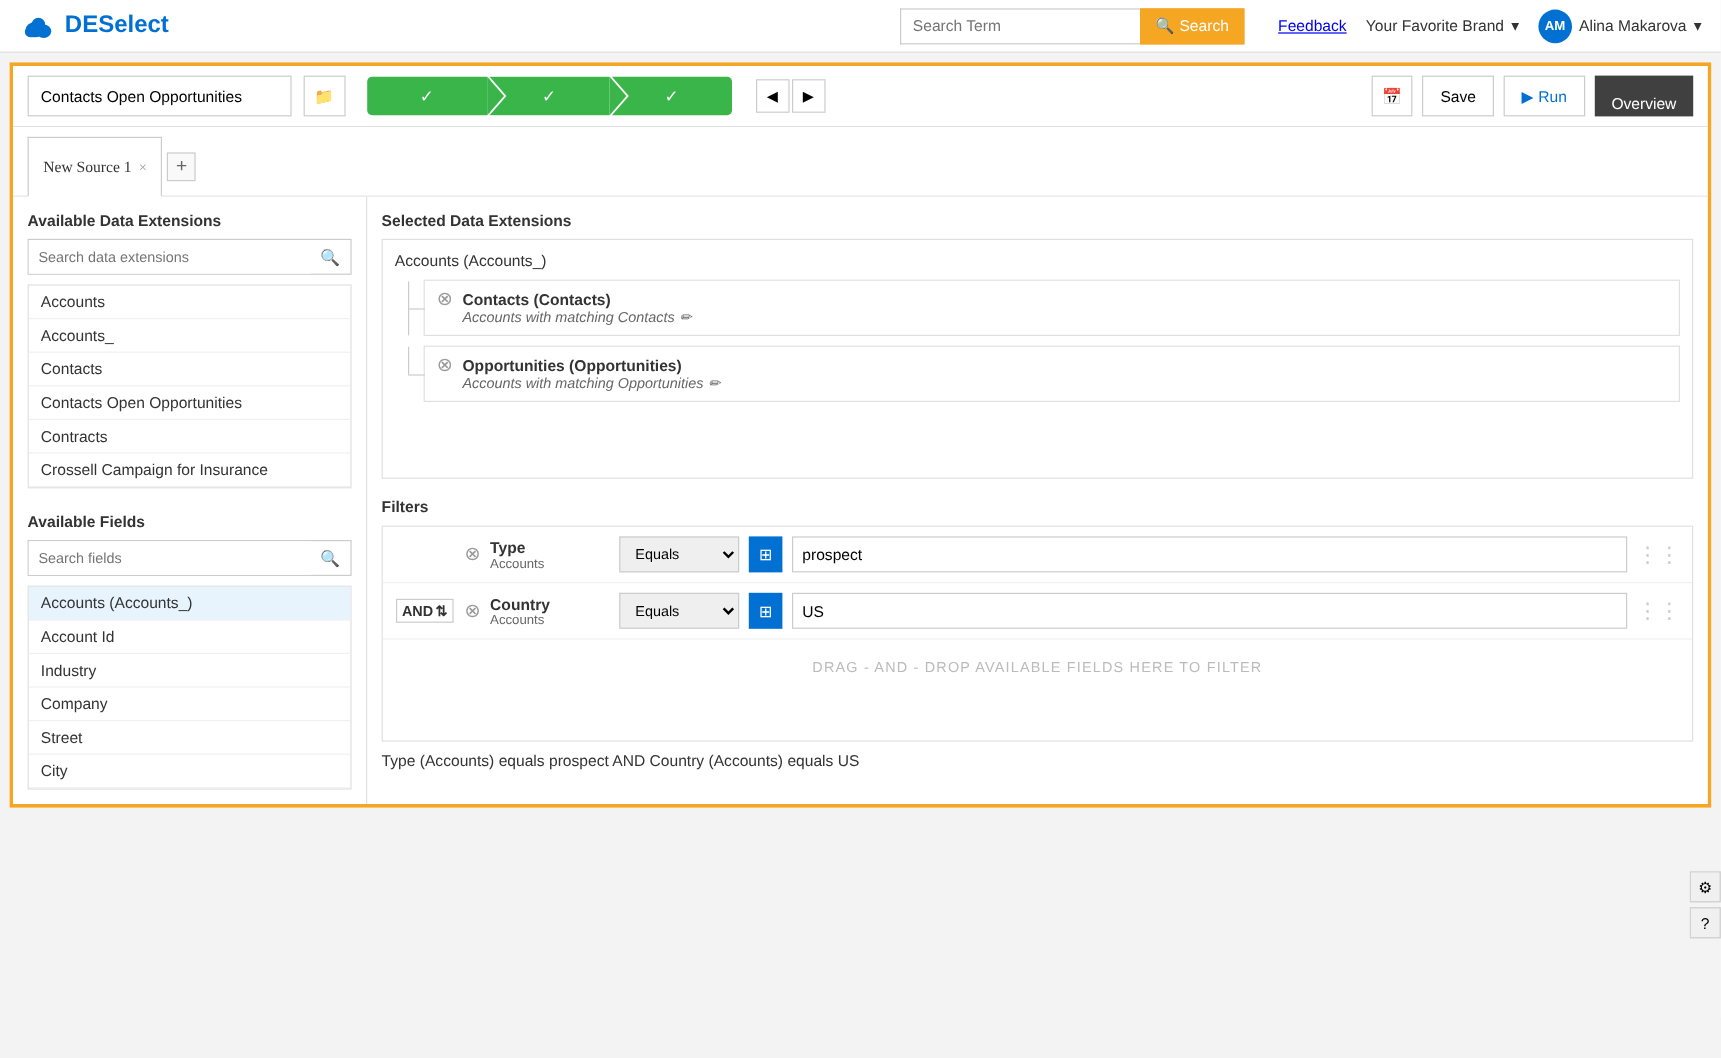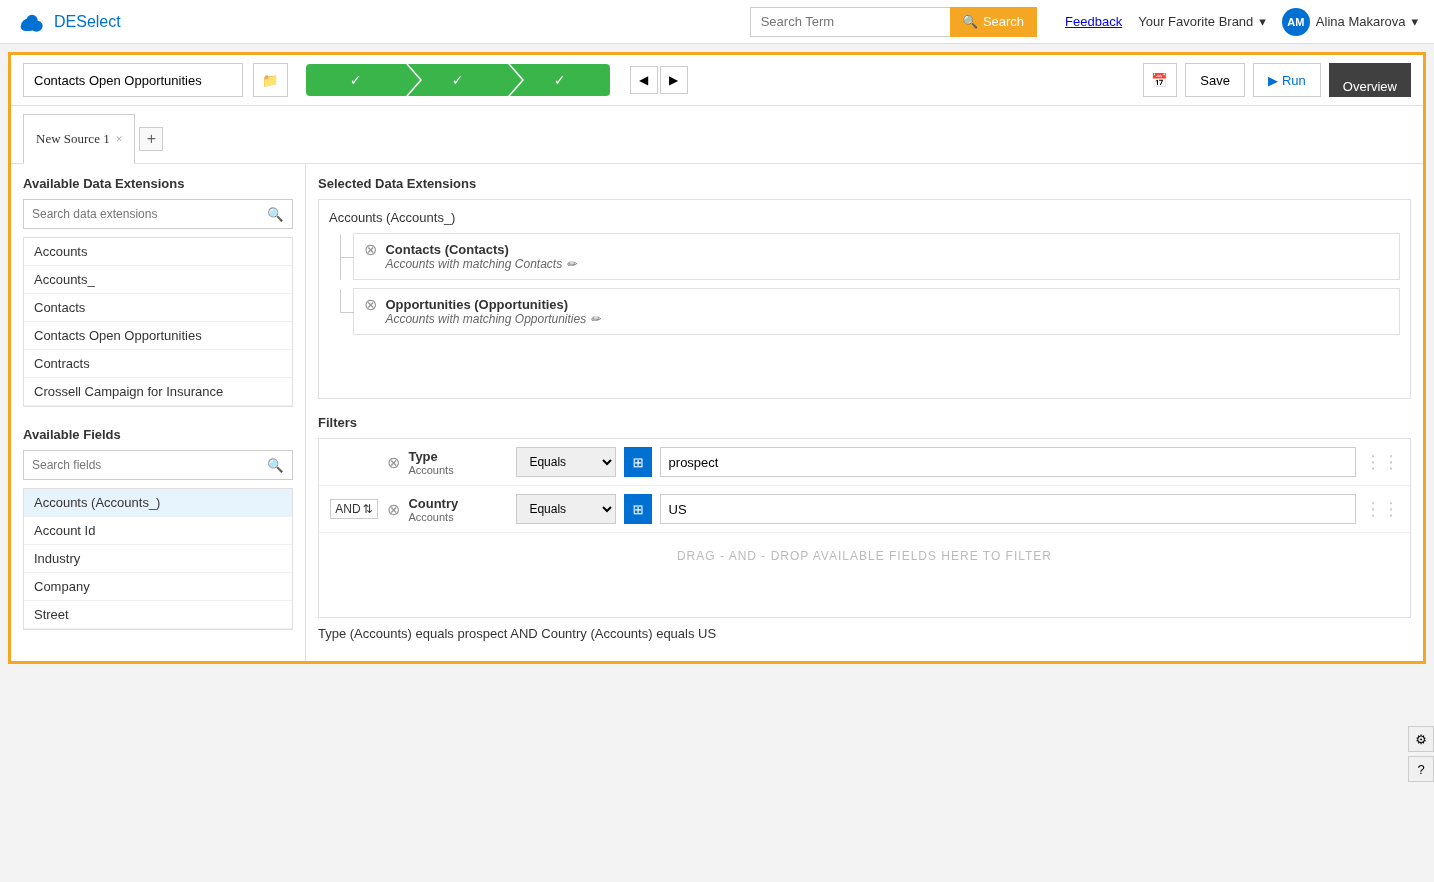--- a/index.html
+++ b/index.html
@@ -13,22 +13,22 @@
       align-items: center;
       padding: 0 16px;
       height: 44px;
       gap: 12px;
     }
     .top-nav .logo {
       display: flex;
       align-items: center;
       gap: 6px;
       color: #0070d2;
-      font-weight: normal;
-      font-size: 16px;
+      font-weight: bold;
+      font-size: 20px;
     }
     .logo-cloud {
       width: 32px; height: 22px;
     }
     .search-area {
       display: flex;
       align-items: center;
       margin-left: auto;
       gap: 0;
     }
@@ -385,21 +385,21 @@
       border-bottom: 1px solid #f0f0f0;
     }
     .and-connector {
       display: flex;
       align-items: center;
       flex-direction: column;
       width: 50px;
       flex-shrink: 0;
     }
     .and-label {
-      font-weight: normal;
+      font-weight: bold;
       font-size: 12px;
       border: 1px solid #ccc;
       padding: 2px 4px;
       display: flex;
       align-items: center;
       gap: 2px;
     }
     .filter-field {
       display: flex;
       flex-direction: column;
@@ -588,20 +588,21 @@
         <button class="search-field-btn">
           <span>🔍</span>
         </button>
       </div>
       <div class="data-list" style="max-height:220px;">
         <div class="data-list-item selected">Accounts (Accounts_)</div>
         <div class="data-list-item">Account Id</div>
         <div class="data-list-item">Industry</div>
         <div class="data-list-item">Company</div>
         <div class="data-list-item">Street</div>
+        <div class="data-list-item">City</div>
       </div>
 
     </div>
 
     <div class="right-panel">
 
       <div class="panel-section-title">Selected Data Extensions</div>
       <div class="selected-de-box">
         <div class="de-header">
           <span>Accounts (Accounts_)</span>

